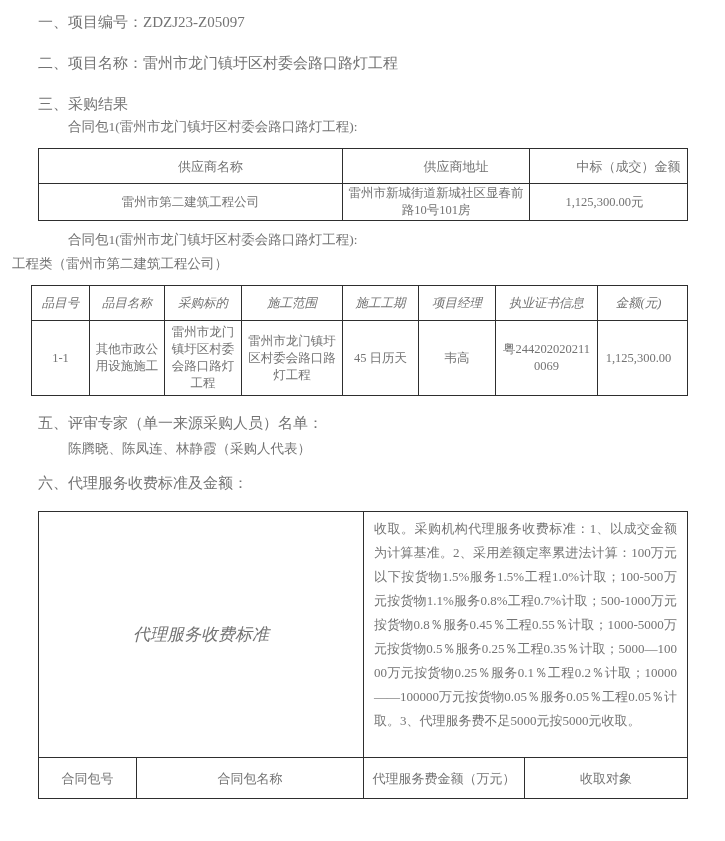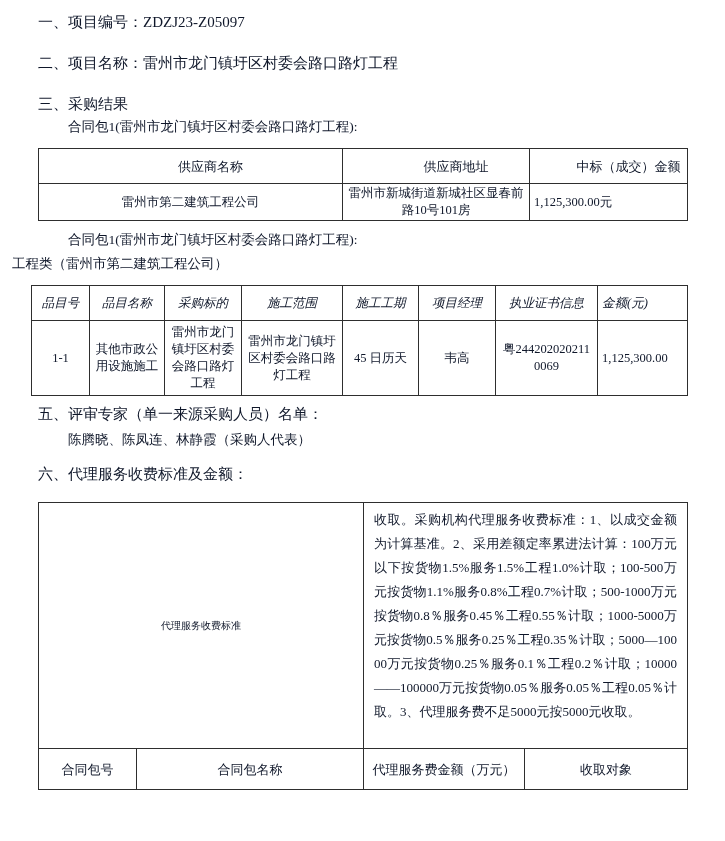--- a/index.html
+++ b/index.html
@@ -1,34 +1,34 @@
 <!DOCTYPE html>
 <html><head>
 <meta charset="utf-8">
 <style>
   html,body{margin:0;padding:0;background:#ffffff;}
   .page{
     position:relative;
     width:725px;height:841px;
     background:#ffffff;
-    color:#0f172a;
+    color:#737373;
     font-family:"Liberation Serif","DejaVu Serif",serif;
     overflow:hidden;
   }
   .h{
     margin:0 0 0 38px;
     font-size:15px;
     line-height:17px;
     white-space:nowrap;
   }
   .h1{margin-top:14px;}
   .h2{margin-top:24px;}
   .h3{margin-top:24px;}
   .h4{margin-top:19px;}
-  .h5{margin-top:10px;}
+  .h5{margin-top:19px;}
   .h6{margin-top:19px;}
   .sub{
     margin:0 0 0 68px;
     font-size:13.5px;
     line-height:15px;
     white-space:nowrap;
   }
   .sub.pkg1{margin-top:6px;}
   .sub.pkg2{margin-top:11px;}
   .sub.cat{margin-top:9px;margin-left:12px;}
@@ -43,28 +43,28 @@
     vertical-align:middle;
     font-size:12.5px;
     line-height:17px;
     padding:0 4px;
     word-break:break-all;
   }
   
   .t1{margin:14px 0 0 38px;width:649px;}
   .t1 .hd td{height:34px;font-size:13px;padding-left:44px;}
   .t1 .dr td{height:36px;}
-  .amt{text-align:left;padding-right:12px;}
+  .amt{text-align:center;padding-right:12px;}
   
   .t2{margin:14px 0 0 31px;width:656px;}
   .t2 .hd td{height:34px;font-size:12.5px;font-style:italic;}
   .t2 .dr td{height:74px;}
   
   .t3{margin:19px 0 0 38px;width:649px;}
-  .t3 .std-label{height:245px;font-size:10px;}
+  .t3 .std-label{height:245px;font-size:17px;font-style:italic;}
   .t3 .std-text{
     text-align:justify;
     vertical-align:top;
     font-size:13px;
     line-height:24px;
     padding:5px 10px 8px 10px;
   }
   .t3 .ft td{height:40px;font-size:13px;}
 </style>
 </head>

